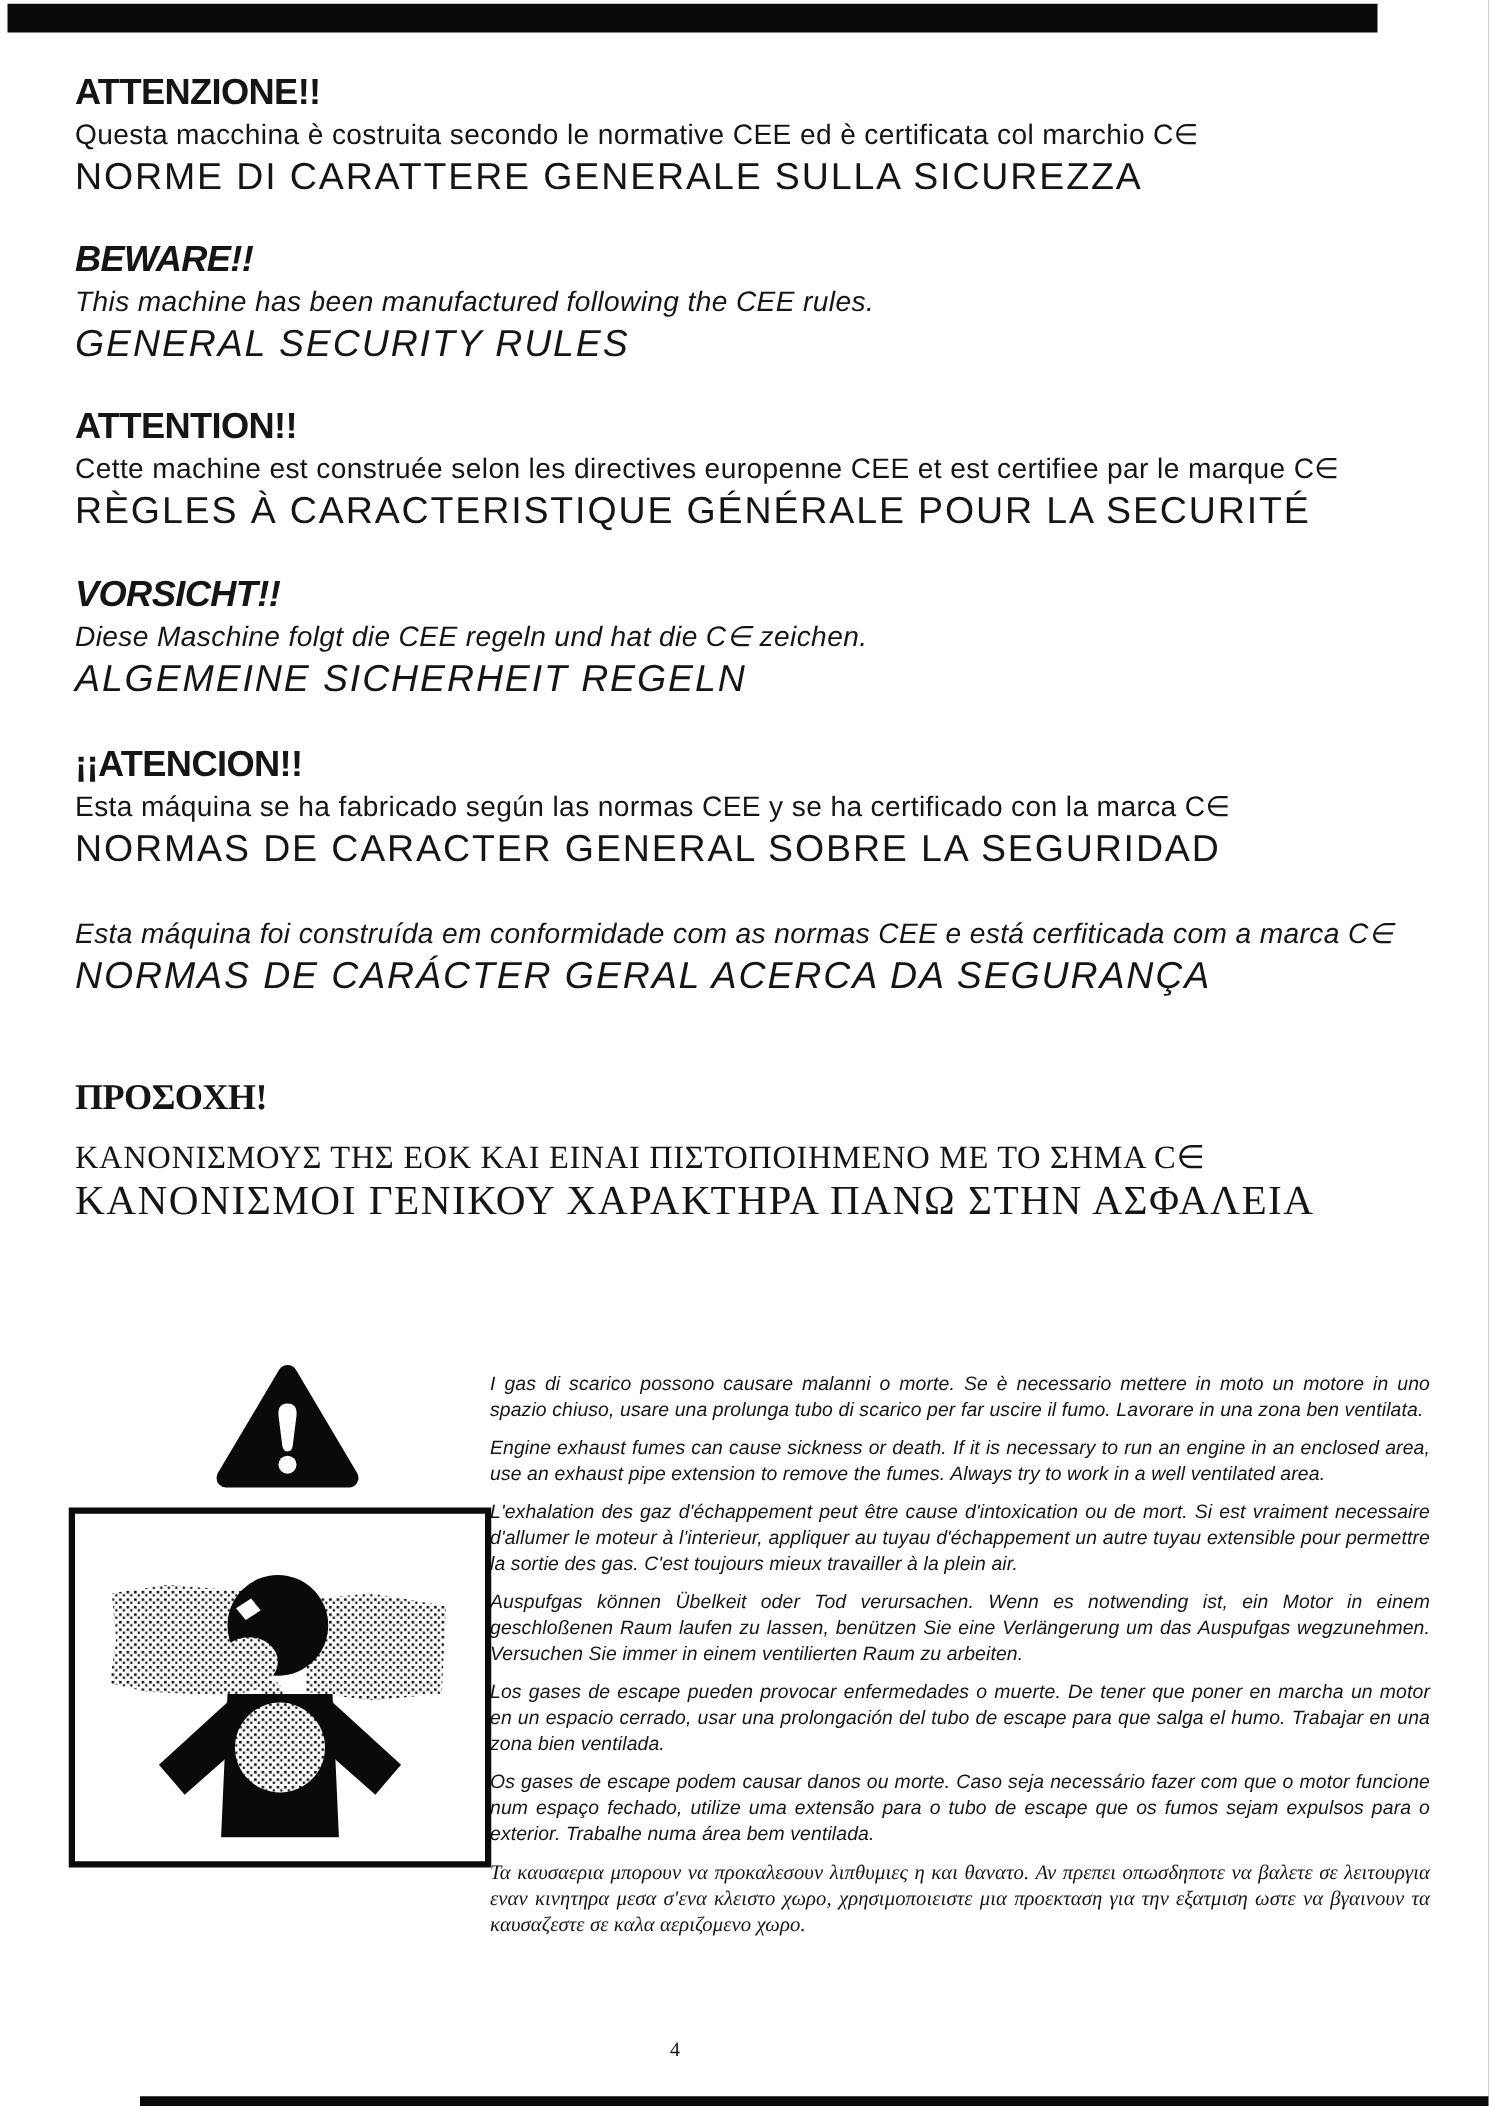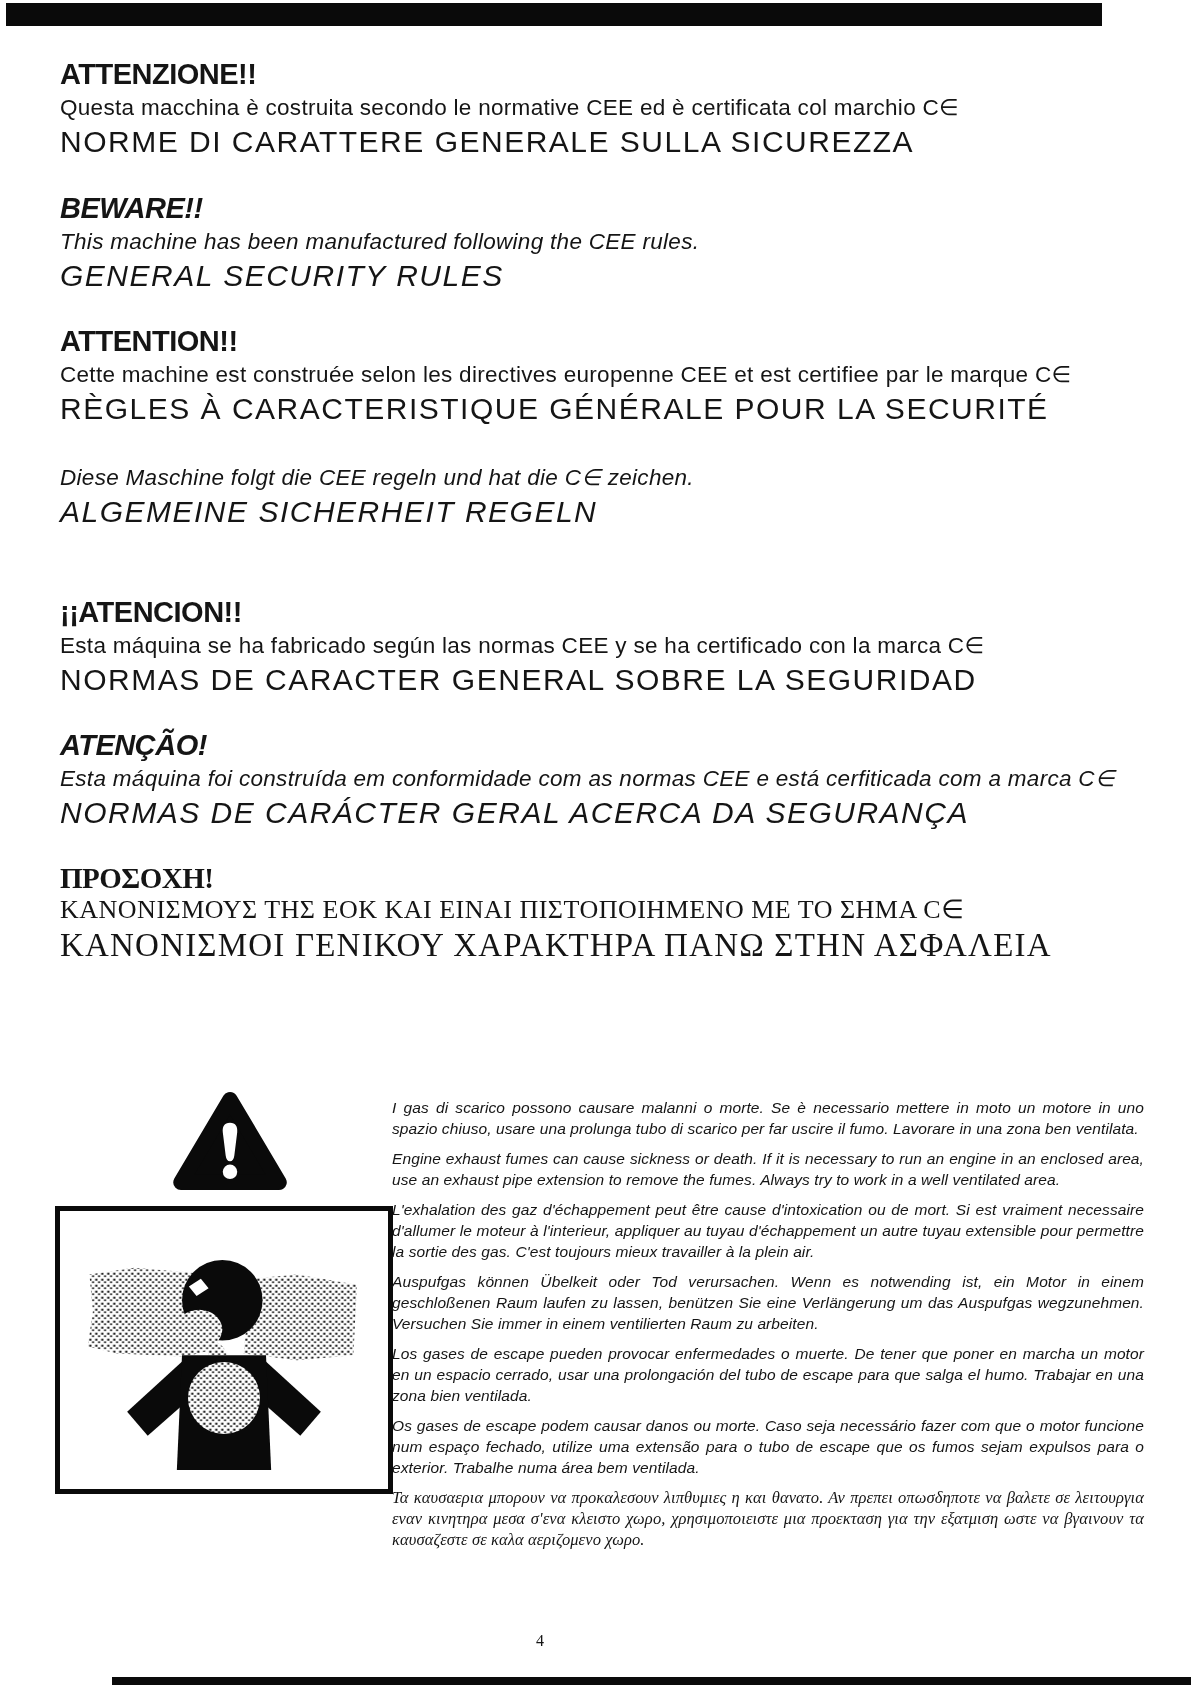--- a/index.html
+++ b/index.html
@@ -57,39 +57,39 @@
     <div class="w-rule">GENERAL SECURITY RULES</div>
   </section>
 
   <section class="warn" style="top:325px">
     <div class="w-title">ATTENTION!!</div>
     <div class="w-body">Cette machine est construée selon les directives europenne CEE et est certifiee par le marque C∈</div>
     <div class="w-rule">RÈGLES À CARACTERISTIQUE GÉNÉRALE POUR LA SECURITÉ</div>
   </section>
 
   <section class="warn i" style="top:460px">
+    <div class="w-title">VORSICHT!!</div>
     <div class="w-body">Diese Maschine folgt die CEE regeln und hat die C∈ zeichen.</div>
     <div class="w-rule">ALGEMEINE SICHERHEIT REGELN</div>
   </section>
 
   <section class="warn" style="top:596px">
     <div class="w-title">¡¡ATENCION!!</div>
     <div class="w-body">Esta máquina se ha fabricado según las normas CEE y se ha certificado con la marca C∈</div>
     <div class="w-rule">NORMAS DE CARACTER GENERAL SOBRE LA SEGURIDAD</div>
   </section>
 
   <section class="warn i" style="top:729px">
-    <div class="w-title">ATENÇÃO!</div>
     <div class="w-body">Esta máquina foi construída em conformidade com as normas CEE e está cerfiticada com a marca C∈</div>
     <div class="w-rule">NORMAS DE CARÁCTER GERAL ACERCA DA SEGURANÇA</div>
   </section>
 
   <section class="warn el" style="top:862px">
     <div class="w-title">ΠΡΟΣΟΧΗ!</div>
-    <div class="w-body" style="margin-top:0">ΚΑΝΟΝΙΣΜΟΥΣ ΤΗΣ ΕΟΚ ΚΑΙ ΕΙΝΑΙ ΠΙΣΤΟΠΟΙΗΜΕΝΟ ΜΕ ΤΟ ΣΗΜΑ C∈</div>
+    <div class="w-body" style="margin-top:16px">ΚΑΝΟΝΙΣΜΟΥΣ ΤΗΣ ΕΟΚ ΚΑΙ ΕΙΝΑΙ ΠΙΣΤΟΠΟΙΗΜΕΝΟ ΜΕ ΤΟ ΣΗΜΑ C∈</div>
     <div class="w-rule">ΚΑΝΟΝΙΣΜΟΙ ΓΕΝΙΚΟΥ ΧΑΡΑΚΤΗΡΑ ΠΑΝΩ ΣΤΗΝ ΑΣΦΑΛΕΙΑ</div>
   </section>
 
   <div class="tri-wrap">
     <svg width="116" height="102" viewBox="0 0 120 106" aria-hidden="true">
       <path d="M60 10 L111 96 L9 96 Z" fill="#0a0a0a" stroke="#0a0a0a" stroke-width="16" stroke-linejoin="round"></path>
       <path d="M60 34 C66 34 68 38 67.5 44 L64.5 68 C64 72 62.5 74 60 74 C57.5 74 56 72 55.5 68 L52.5 44 C52 38 54 34 60 34 Z" fill="#fff"></path>
       <circle cx="60" cy="85" r="7.5" fill="#fff"></circle>
     </svg>
   </div>

